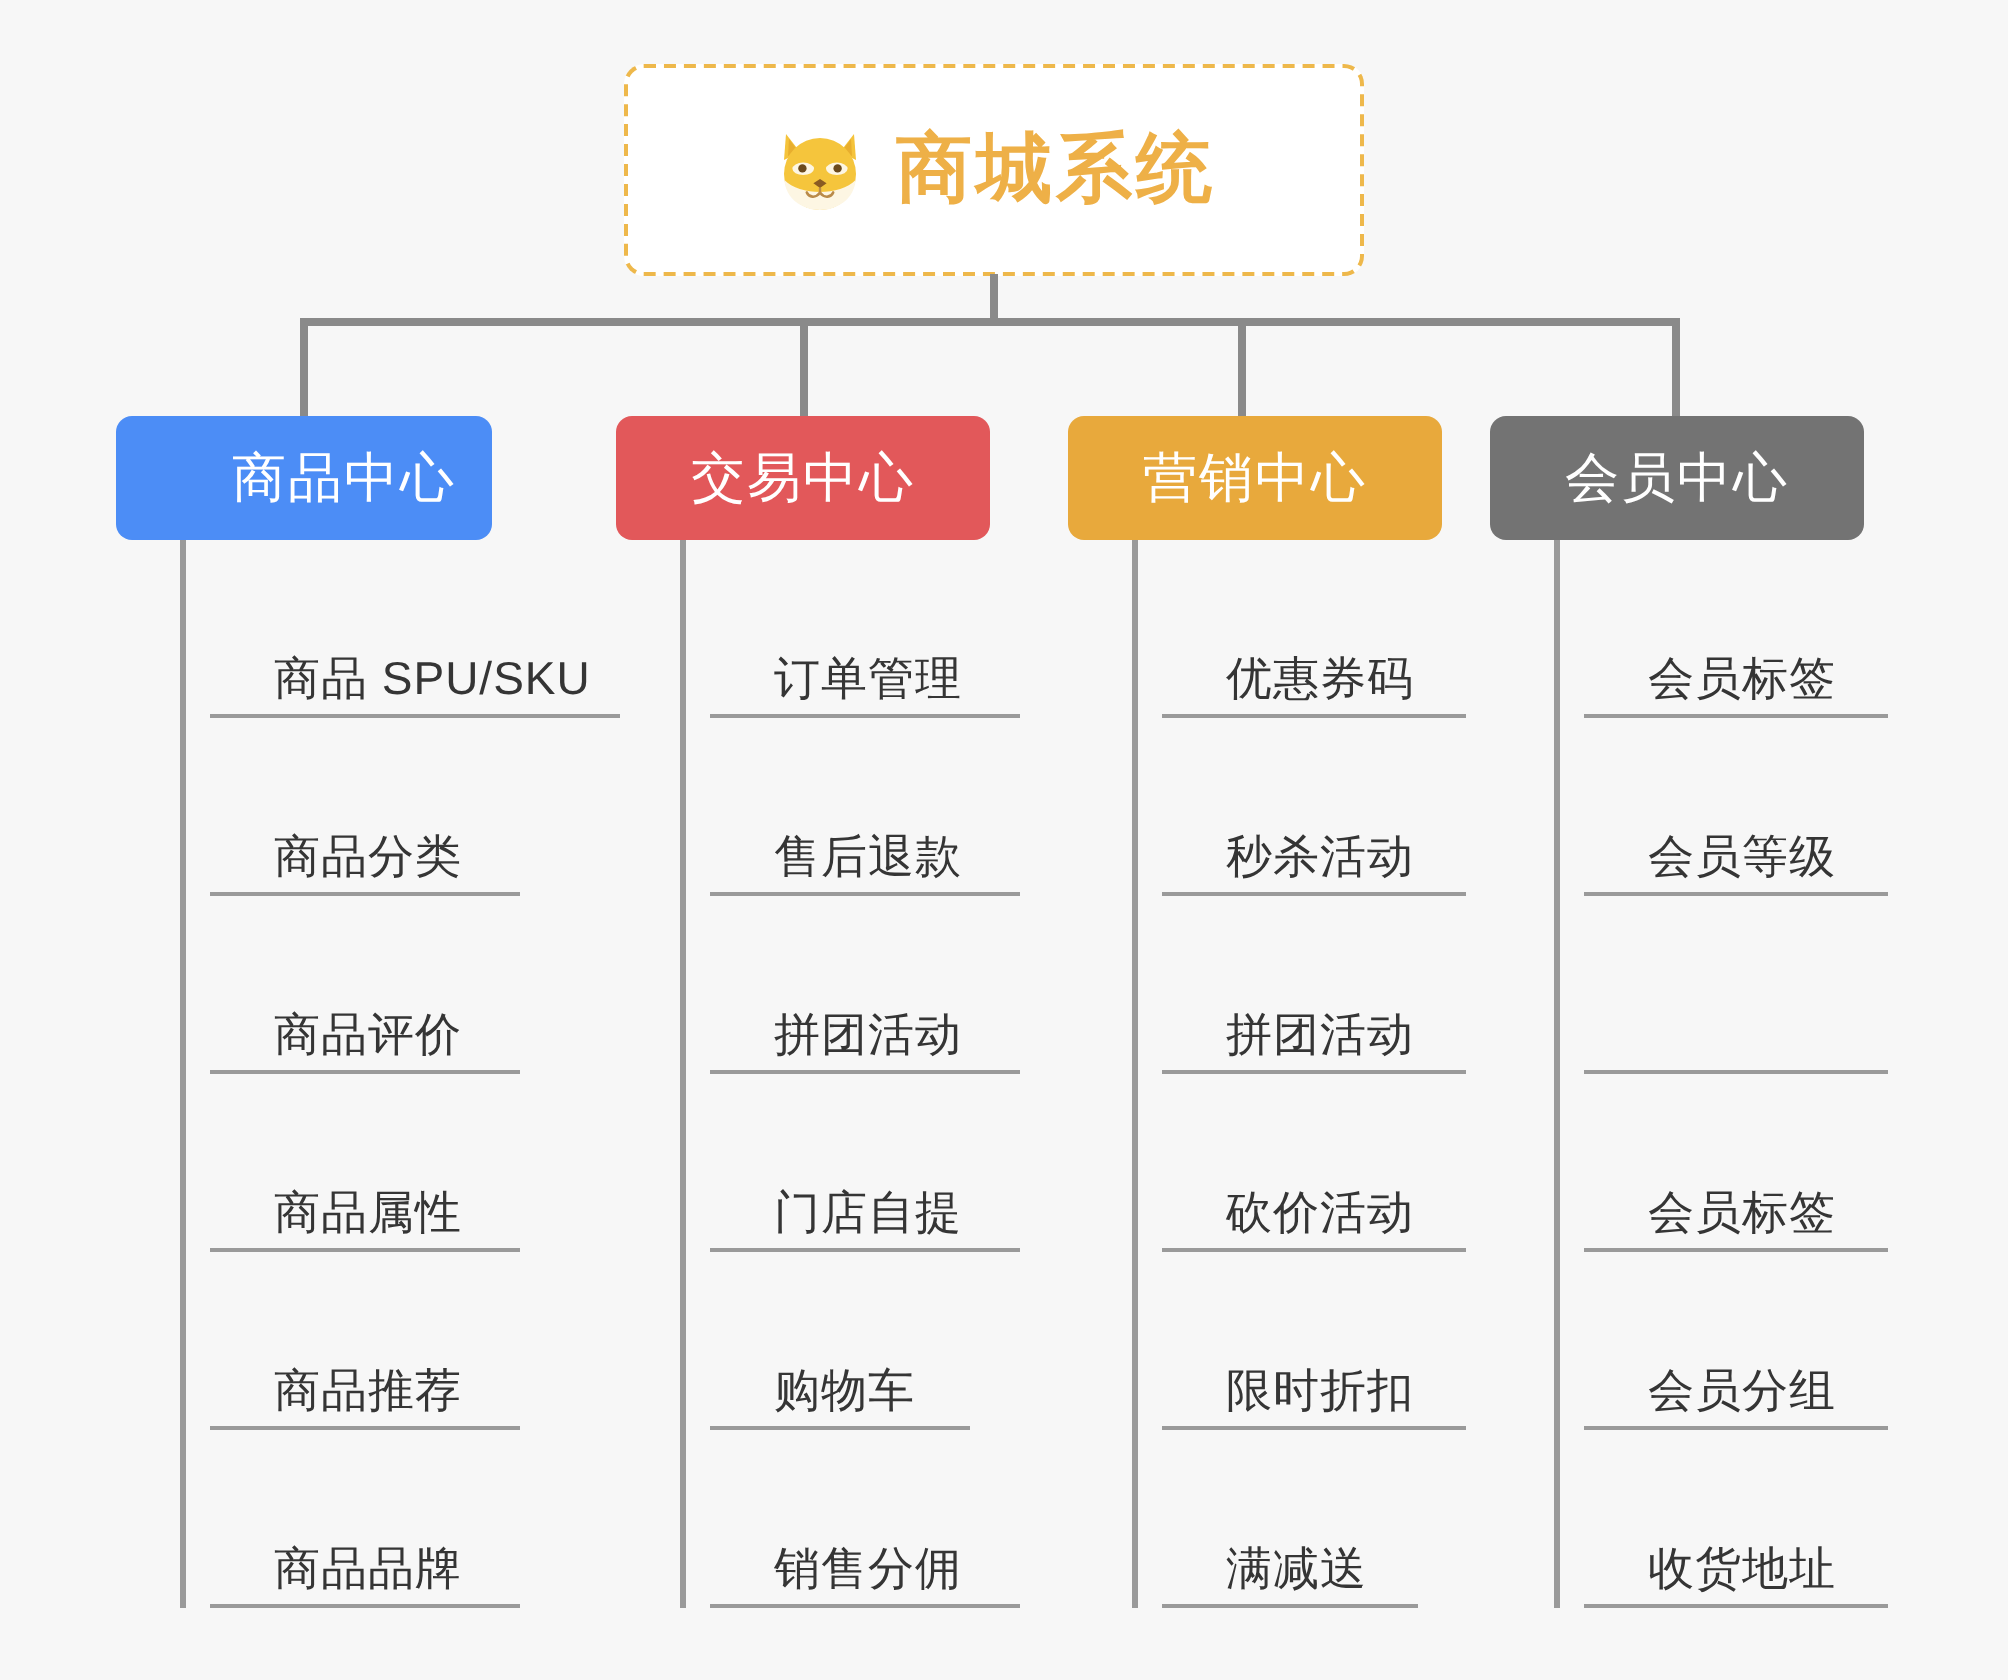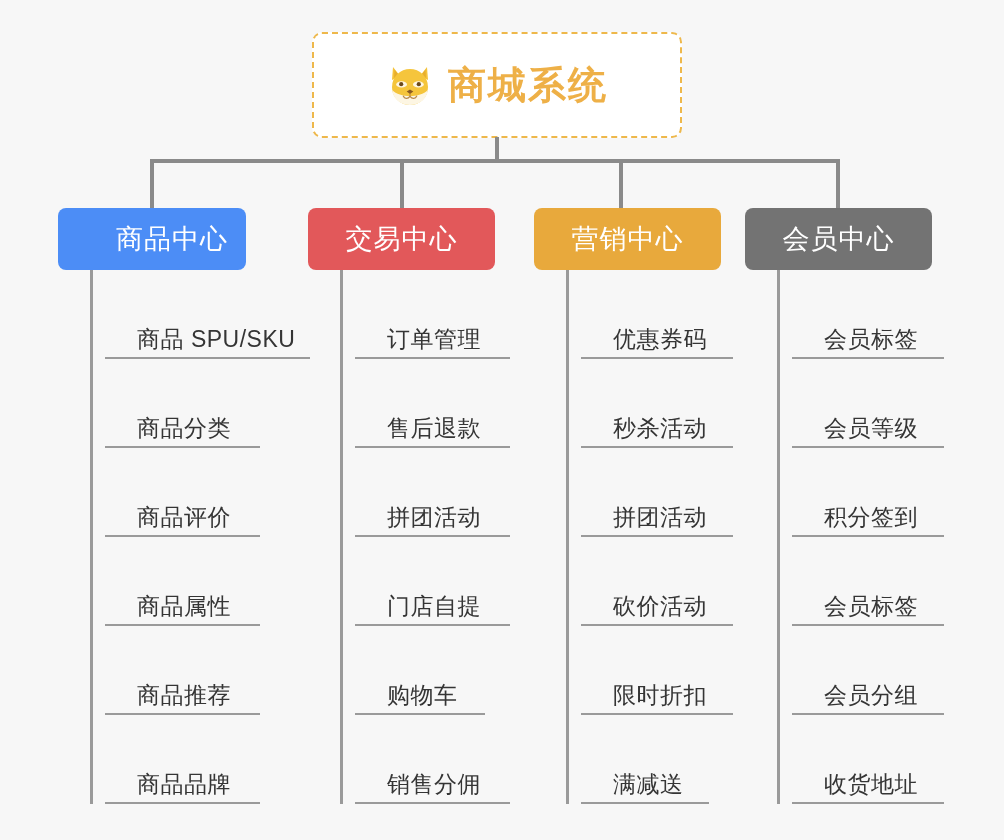--- a/index.html
+++ b/index.html
@@ -284,21 +284,20 @@
       <li class="leaf-item">
         <span class="leaf-underline" style="width: 152px;"></span>
         <span class="leaf-label">会员标签</span>
       </li>
       <li class="leaf-item">
         <span class="leaf-underline" style="width: 152px;"></span>
         <span class="leaf-label">会员等级</span>
       </li>
       <li class="leaf-item">
         <span class="leaf-underline" style="width: 152px;"></span>
-        <span class="leaf-label">积分签到</span>
       </li>
       <li class="leaf-item">
         <span class="leaf-underline" style="width: 152px;"></span>
         <span class="leaf-label">会员标签</span>
       </li>
       <li class="leaf-item">
         <span class="leaf-underline" style="width: 152px;"></span>
         <span class="leaf-label">会员分组</span>
       </li>
       <li class="leaf-item">

